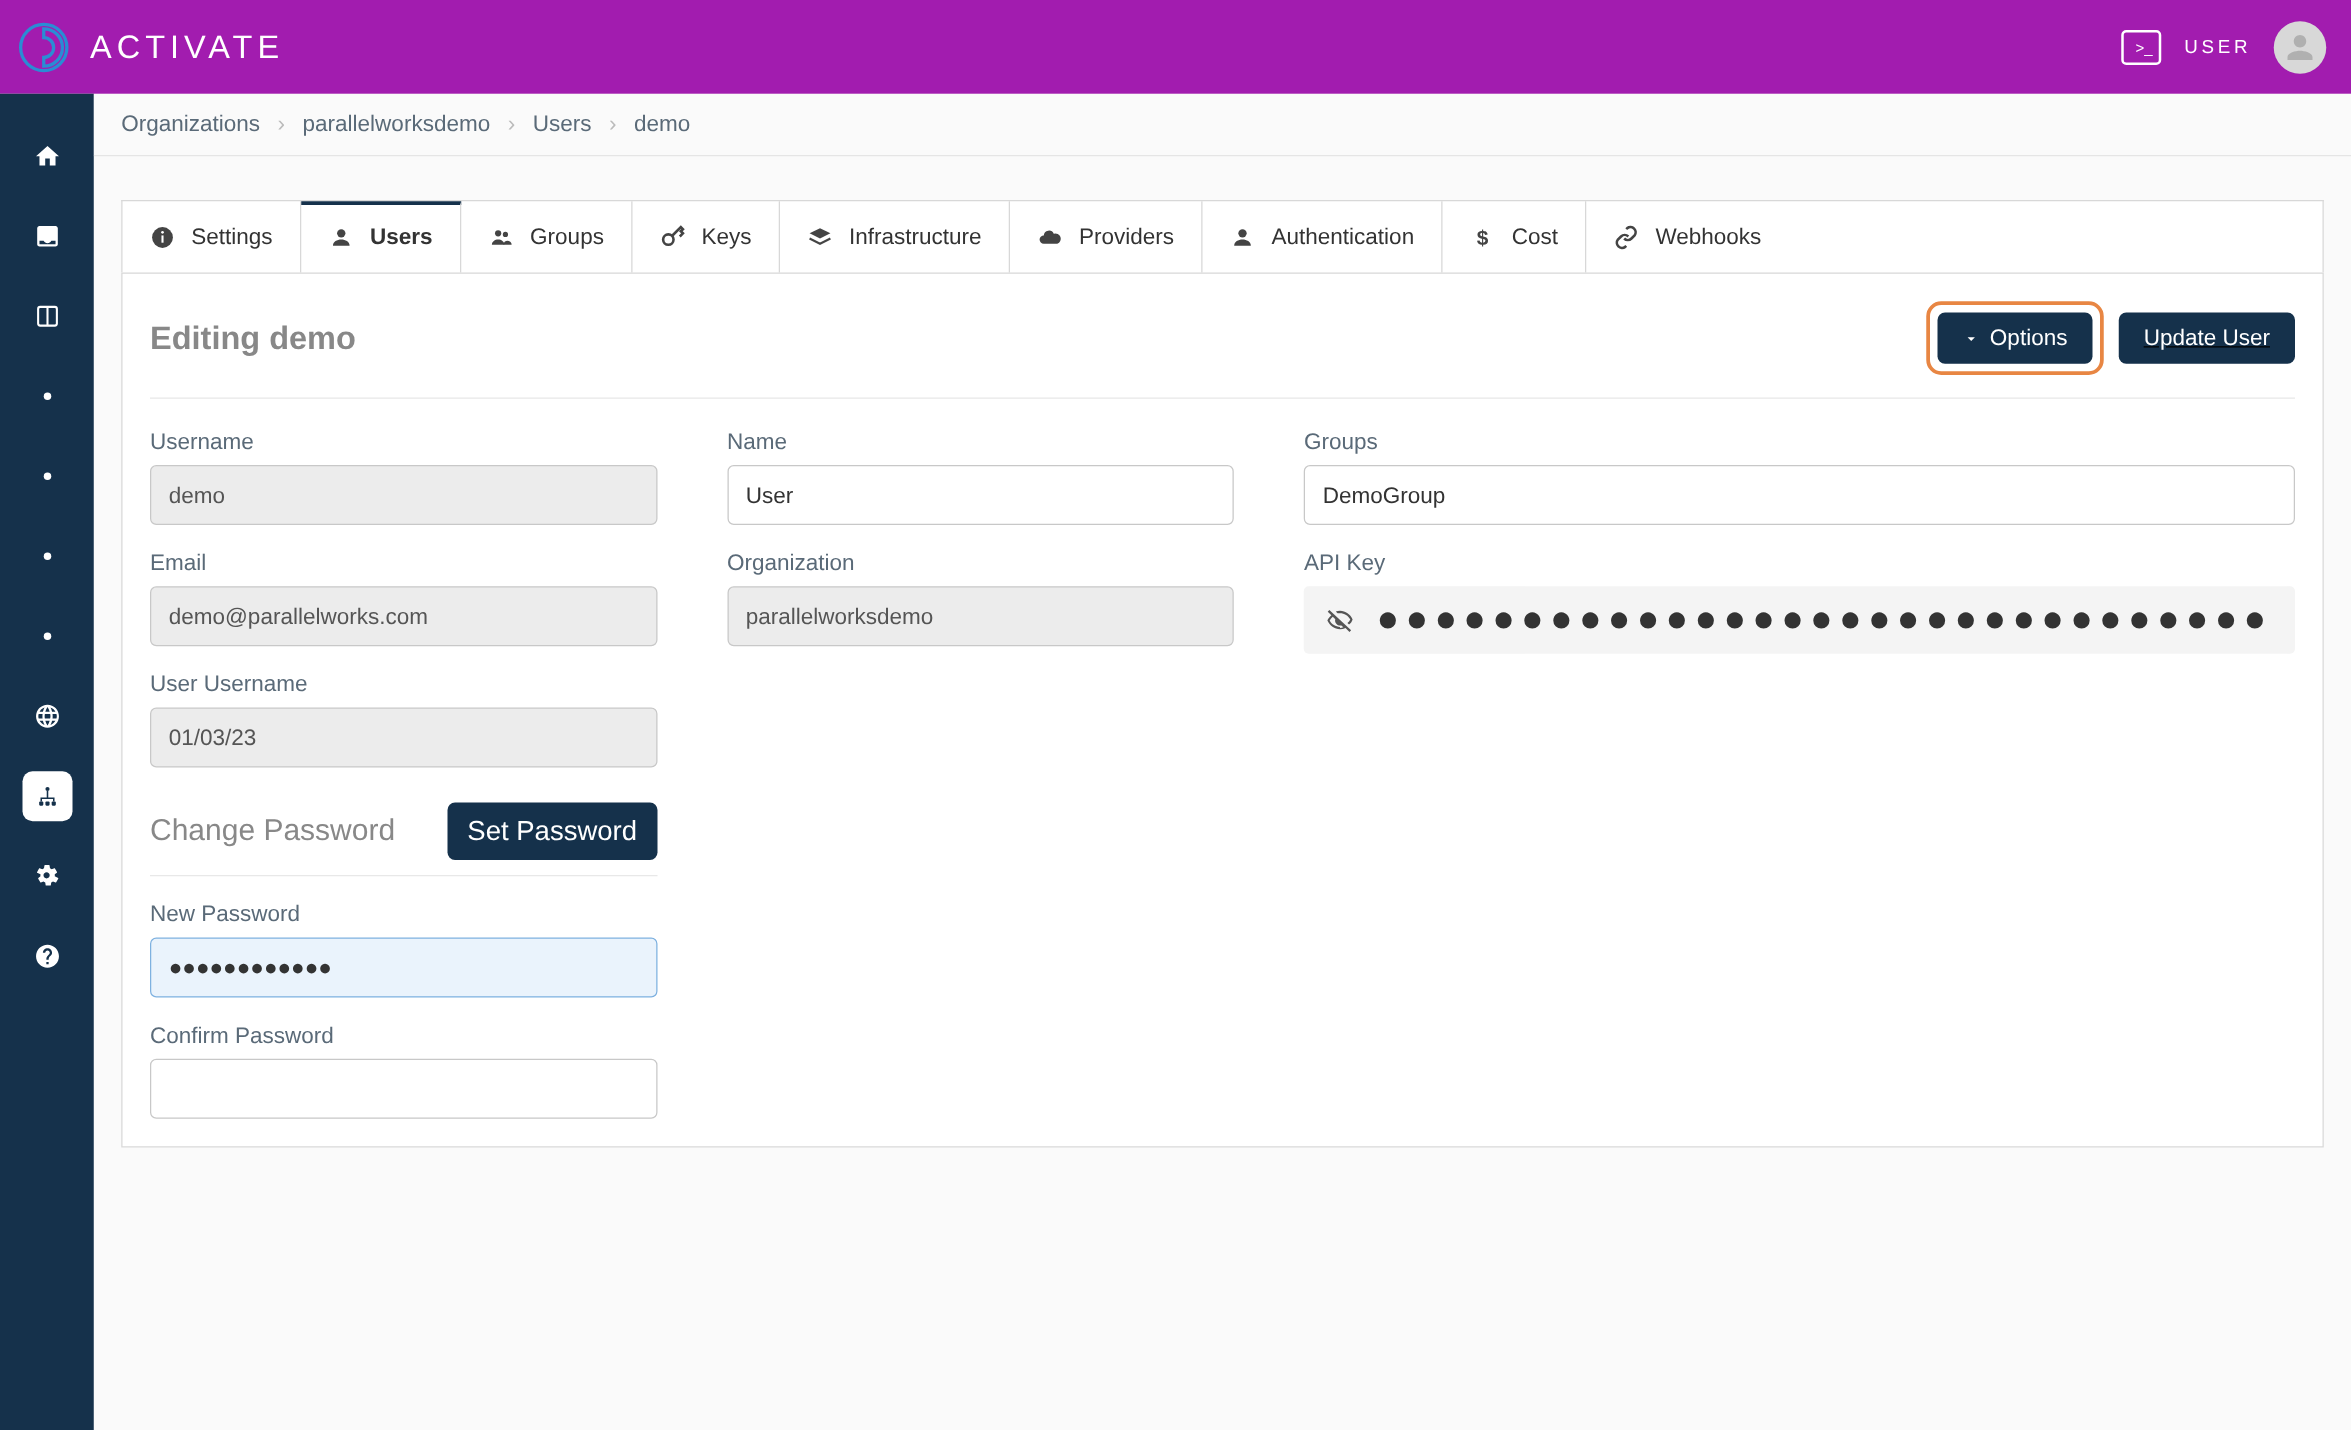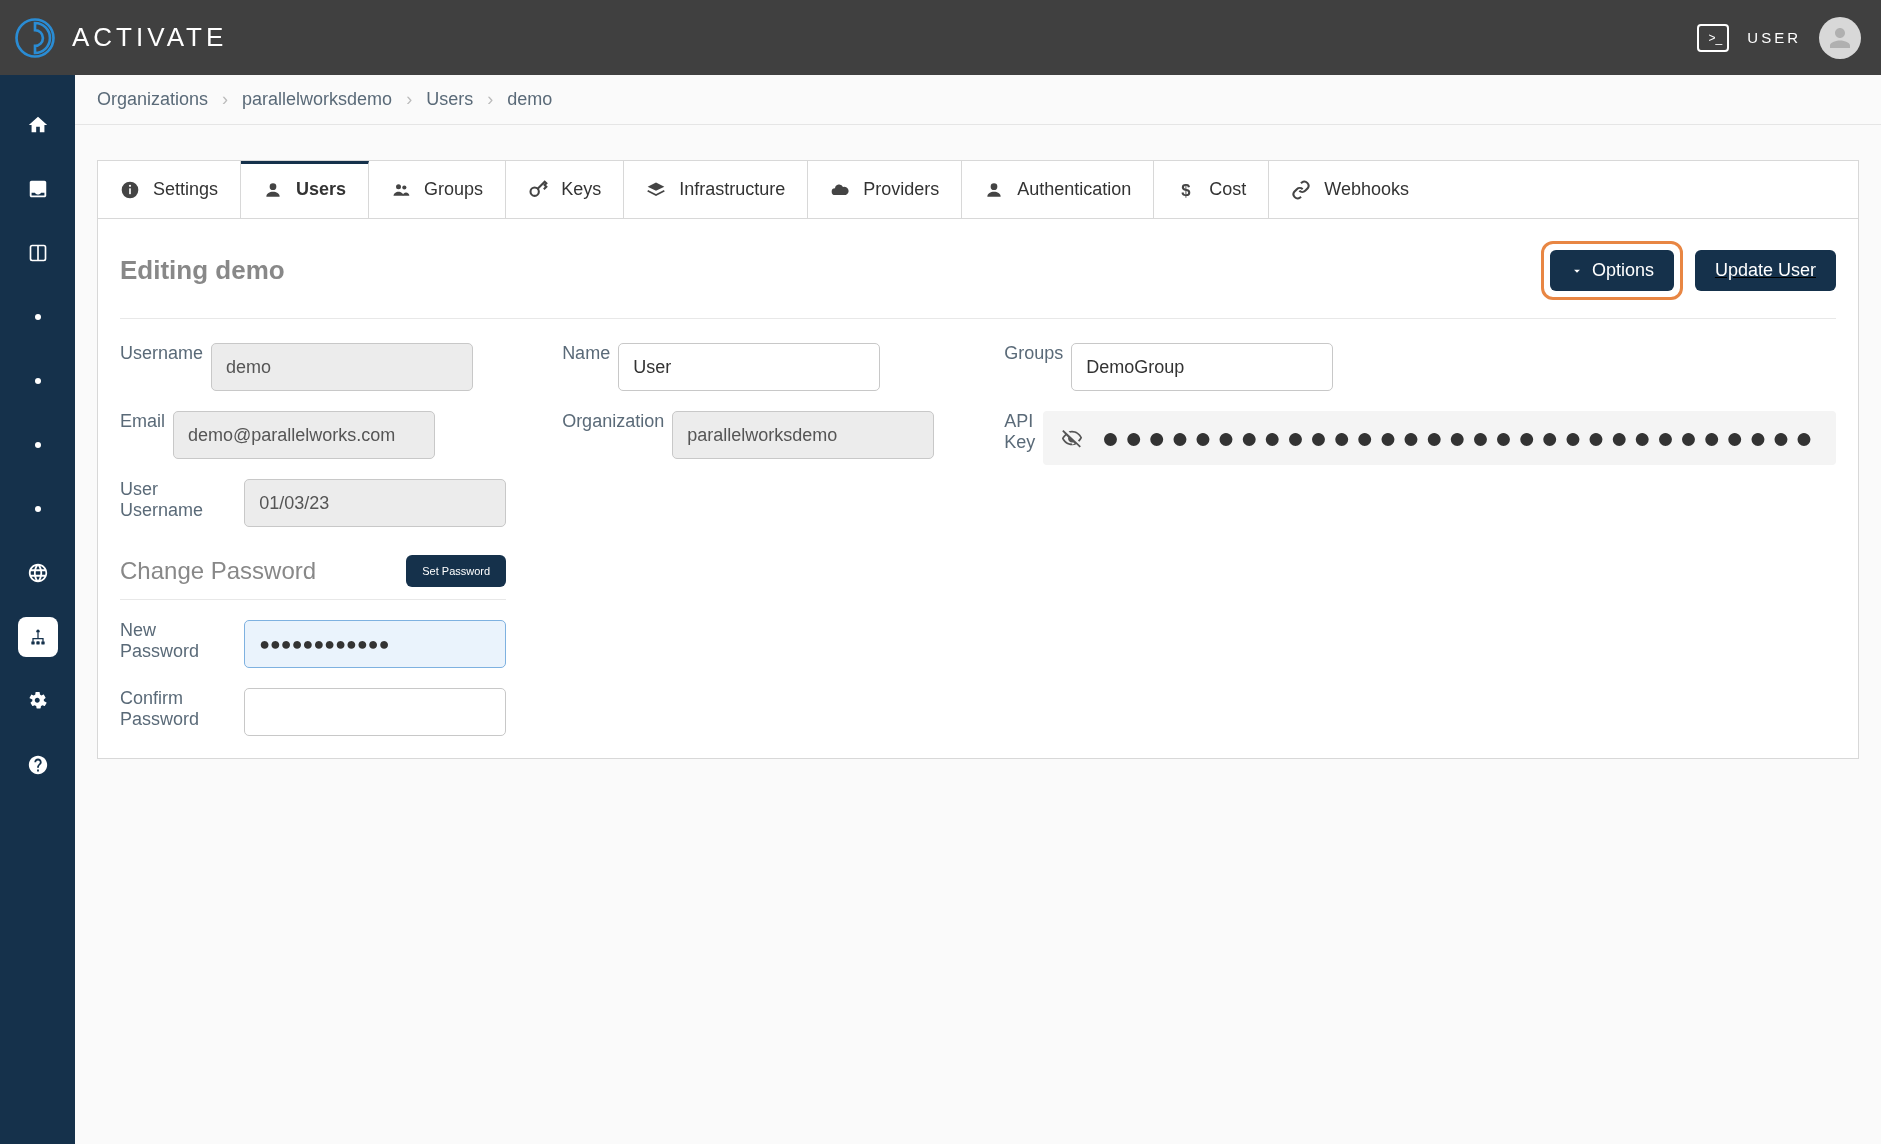--- a/index.html
+++ b/index.html
@@ -2,21 +2,21 @@
 <html><head>
   <meta charset="utf-8">
   <style>
     * { margin: 0; padding: 0; box-sizing: border-box; }
     body {
       font-family: -apple-system, BlinkMacSystemFont, 'Segoe UI', Helvetica, Arial, sans-serif;
       background: #fafafa;
       overflow: hidden;
     }
     .header {
-      background: #404040;
+      background: #a21caf;
       height: 75px;
       display: flex;
       align-items: center;
       justify-content: space-between;
       padding: 0 20px 0 10px;
     }
     .logo-area { display: flex; align-items: center; gap: 12px; }
     .logo-icon { width: 50px; height: 50px; display: flex; align-items: center; justify-content: center; }
     .logo-text { color: #fff; font-size: 26px; letter-spacing: 4px; font-weight: 400; }
     .header-right { display: flex; align-items: center; gap: 18px; }
@@ -71,39 +71,39 @@
     .panel-actions { display: flex; gap: 12px; align-items: center; text-decoration: underline; }
     .btn {
       padding: 10px 20px; border-radius: 6px; font-size: 18px; cursor: pointer;
       border: none; display: inline-flex; align-items: center; gap: 8px;
     }
     .btn-primary { background: #15314b; color: #fff; }
     .options-wrapper { border: 3px solid #e88643; border-radius: 12px; padding: 6px; }
 
     .form-grid { display: grid; grid-template-columns: 1fr 1fr 1fr; gap: 56px; }
     .form-col { display: flex; flex-direction: column; gap: 20px; }
-    .field { display: flex; flex-direction: row; gap: 8px; }
+    .field { display: flex; flex-direction: column; gap: 8px; }
     .field-label { color: #5a6a78; font-size: 18px; }
     .field-input {
       height: 48px; padding: 0 14px; border: 1px solid #c8c8c8; border-radius: 5px;
       font-size: 18px; background: #fff; color: #333;
     }
     .field-input[readonly] { background: #ececec; color: #555; }
     .field-input.hl { background: #eaf3fc; border-color: #7eb1e0; }
     .api-box {
       height: 54px; background: #f4f4f4; border-radius: 4px; display: flex;
       align-items: center; padding: 0 18px; gap: 18px;
     }
     .api-dots { font-size: 30px; letter-spacing: 5px; color: #333; overflow: hidden; white-space: nowrap; flex: 1; }
     .section-header {
       display: flex; align-items: center; justify-content: space-between;
       padding-bottom: 12px; border-bottom: 1px solid #e8e8e8; margin-top: 8px;
     }
     .section-title { font-size: 24px; color: #888; font-weight: 400; }
-    .btn-sm { padding: 10px 16px; font-size: 11px; margin-left: 22px; }
+    .btn-sm { padding: 10px 16px; font-size: 22px; margin-left: 22px; }
     svg { display: block; }
   </style>
 </head>
 <body>
 
 <div class="header">
   <div class="logo-area">
     <span class="logo-icon">
       <svg viewBox="0 0 50 50" width="44" height="44">
         <circle cx="25" cy="25" r="21" fill="none" stroke="#2a8cd4" stroke-width="3"></circle>

